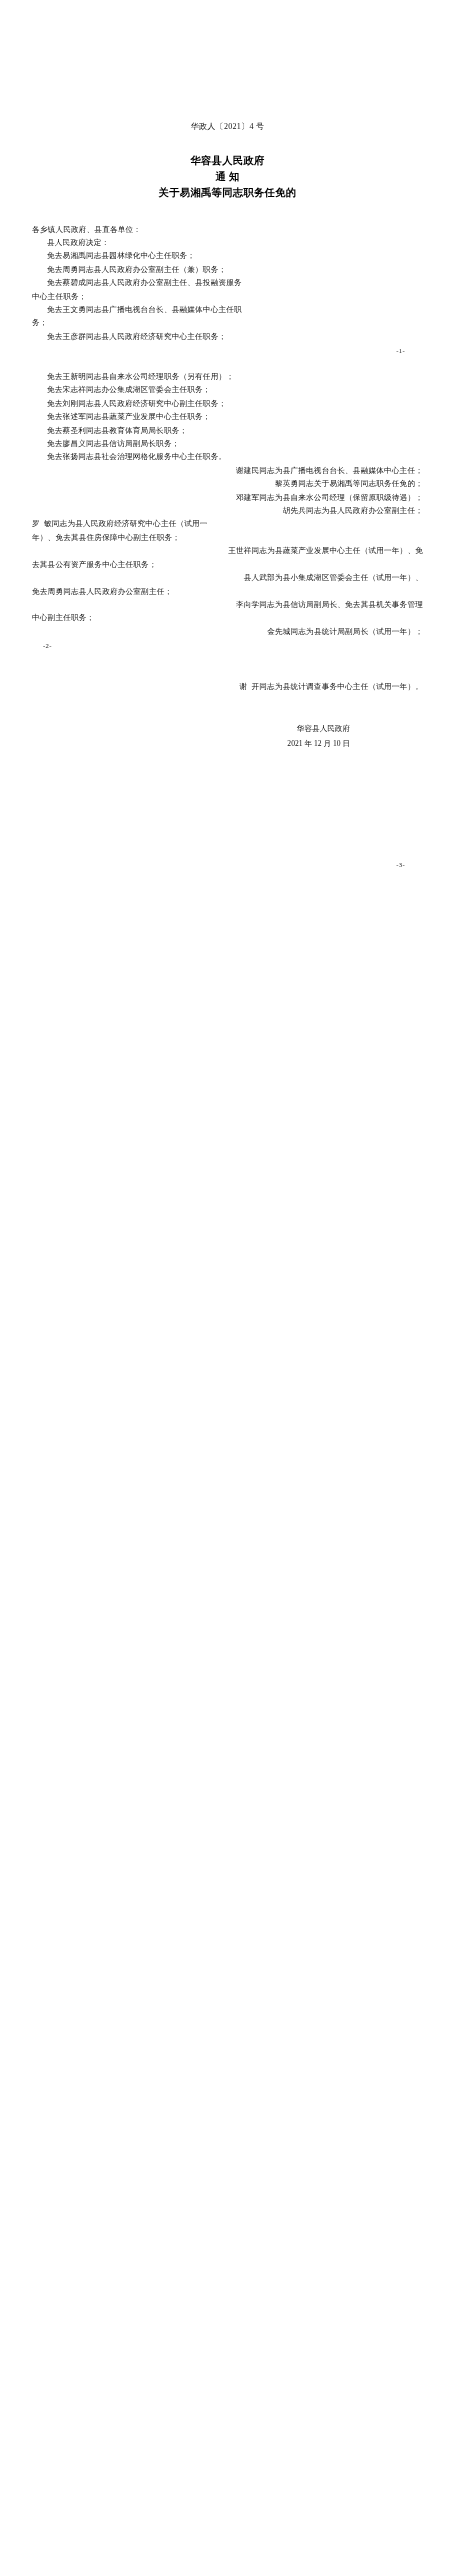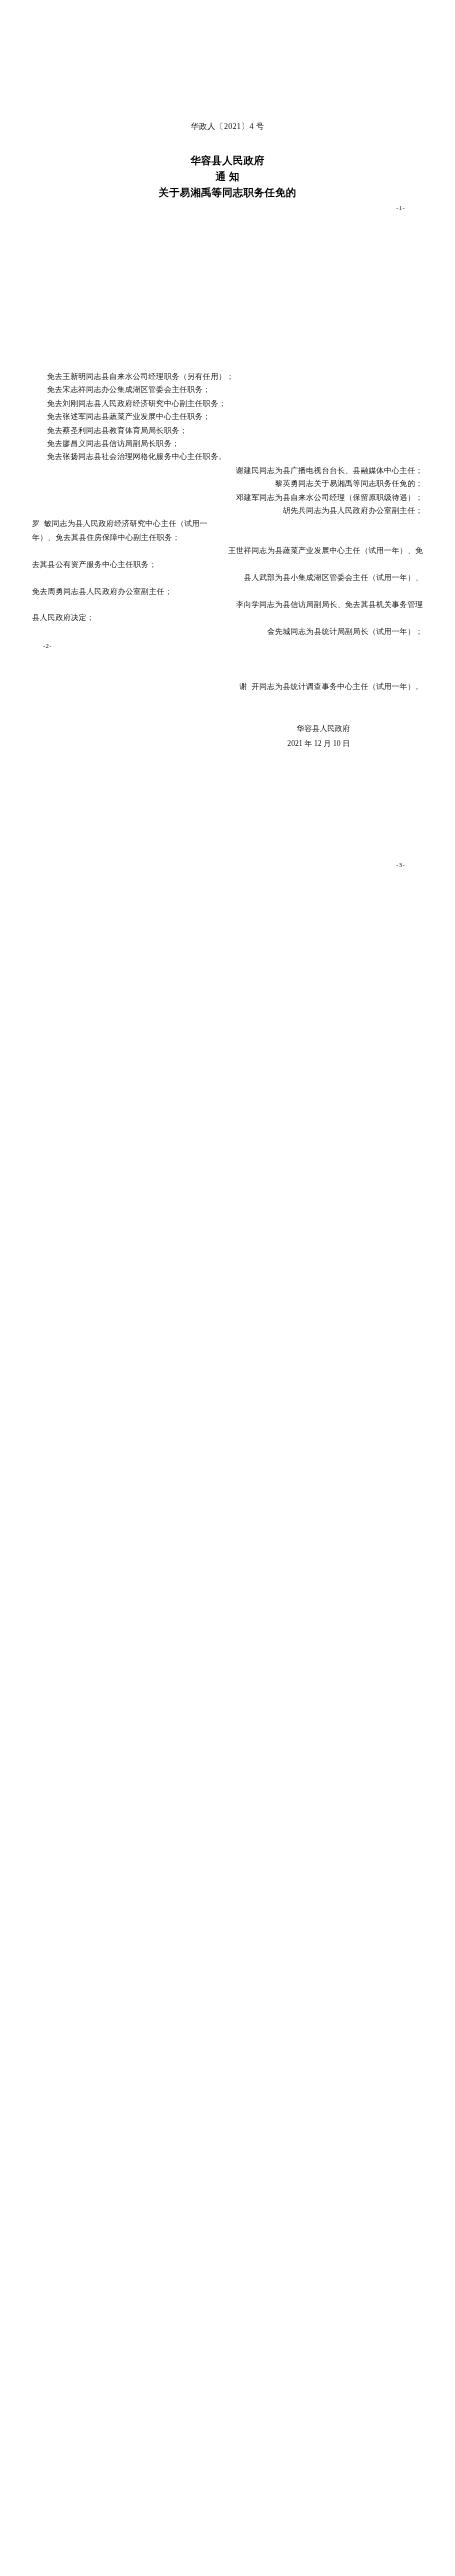--- a/index.html
+++ b/index.html
@@ -100,20 +100,31 @@
   <div class="sheet" style="top:121px;">
 
     <div class="doc-number">华政人〔2021〕4 号</div>
 
     <div class="title" style="margin-top:20.6px;">
       <span class="line2">华容县人民政府</span>
       <span class="line2">通        知</span>
       <span class="line2">关于易湘禹等同志职务任免的</span>
     </div>
 
+    <div style="margin-top:22px;">
+      <p class="body-line noindent">各乡镇人民政府、县直各单位：</p>
+      <p class="body-line indent2">县人民政府决定：</p>
+      <p class="body-line indent2">免去易湘禹同志县园林绿化中心主任职务；</p>
+      <p class="body-line indent2">免去周勇同志县人民政府办公室副主任（兼）职务；</p>
+      <p class="body-line indent2">免去蔡碧成同志县人民政府办公室副主任、县投融资服务</p>
+      <p class="body-line noindent">中心主任职务；</p>
+      <p class="body-line indent2">免去王文勇同志县广播电视台台长、县融媒体中心主任职</p>
+      <p class="body-line noindent">务；</p>
+      <p class="body-line indent2">免去王彦群同志县人民政府经济研究中心主任职务；</p>
+    </div>
 
     <div class="page-num pn-right" style="margin-top:3.6px;">-1-</div>
   </div>
 
   <div class="sheet" style="top:370px;">
     <div>
       <p class="body-line indent2">免去王新明同志县自来水公司经理职务（另有任用）；</p>
       <p class="body-line indent2">免去宋志祥同志办公集成湖区管委会主任职务；</p>
       <p class="body-line indent2">免去刘刚同志县人民政府经济研究中心副主任职务；</p>
       <p class="body-line indent2">免去张述军同志县蔬菜产业发展中心主任职务；</p>
@@ -125,21 +136,21 @@
       <p class="body-line indent1"><span class="mono-name">黎英勇同志</span><span>关于易湘禹等同志职务任免的；</span></p>
       <p class="body-line indent1"><span class="mono-name">邓建军同志</span><span>为县自来水公司经理（保留原职级待遇）；</span></p>
       <p class="body-line indent1"><span class="mono-name">胡先兵同志</span><span>为县人民政府办公室副主任；</span></p>
       <p class="body-line noindent"><span class="mono-name">罗  敏同志</span><span>为县人民政府经济研究中心主任（试用一</span></p>
       <p class="body-line noindent"><span>年）、免去其县住房保障中心副主任职务；</span></p>
       <p class="body-line indent1"><span class="mono-name">王世祥同志</span><span>为县蔬菜产业发展中心主任（试用一年）、免</span></p>
       <p class="body-line noindent"><span>去其县公有资产服务中心主任职务；</span></p>
       <p class="body-line indent1"><span class="mono-name">县人武部</span><span>为县小集成湖区管委会主任（试用一年）、</span></p>
       <p class="body-line noindent"><span>免去周勇同志县人民政府办公室副主任；</span></p>
       <p class="body-line indent1"><span class="mono-name">李向学同志</span><span>为县信访局副局长、免去其县机关事务管理</span></p>
-      <p class="body-line noindent"><span>县人民政府决定；</span></p>
+      <p class="body-line noindent"><span>中心副主任职务；</span></p>
       <p class="body-line indent1"><span class="mono-name">金先城同志</span><span>为县统计局副局长（试用一年）；</span></p>
     </div>
 
     <div class="page-num pn-left" style="margin-top:3.6px;">-2-</div>
   </div>
 
   <div class="sheet" style="top:680px;">
     <p class="body-line indent1"><span class="mono-name">谢  开同志</span><span>为县统计调查事务中心主任（试用一年）。</span></p>
 
     <div class="signature" style="margin-top:29px;">

